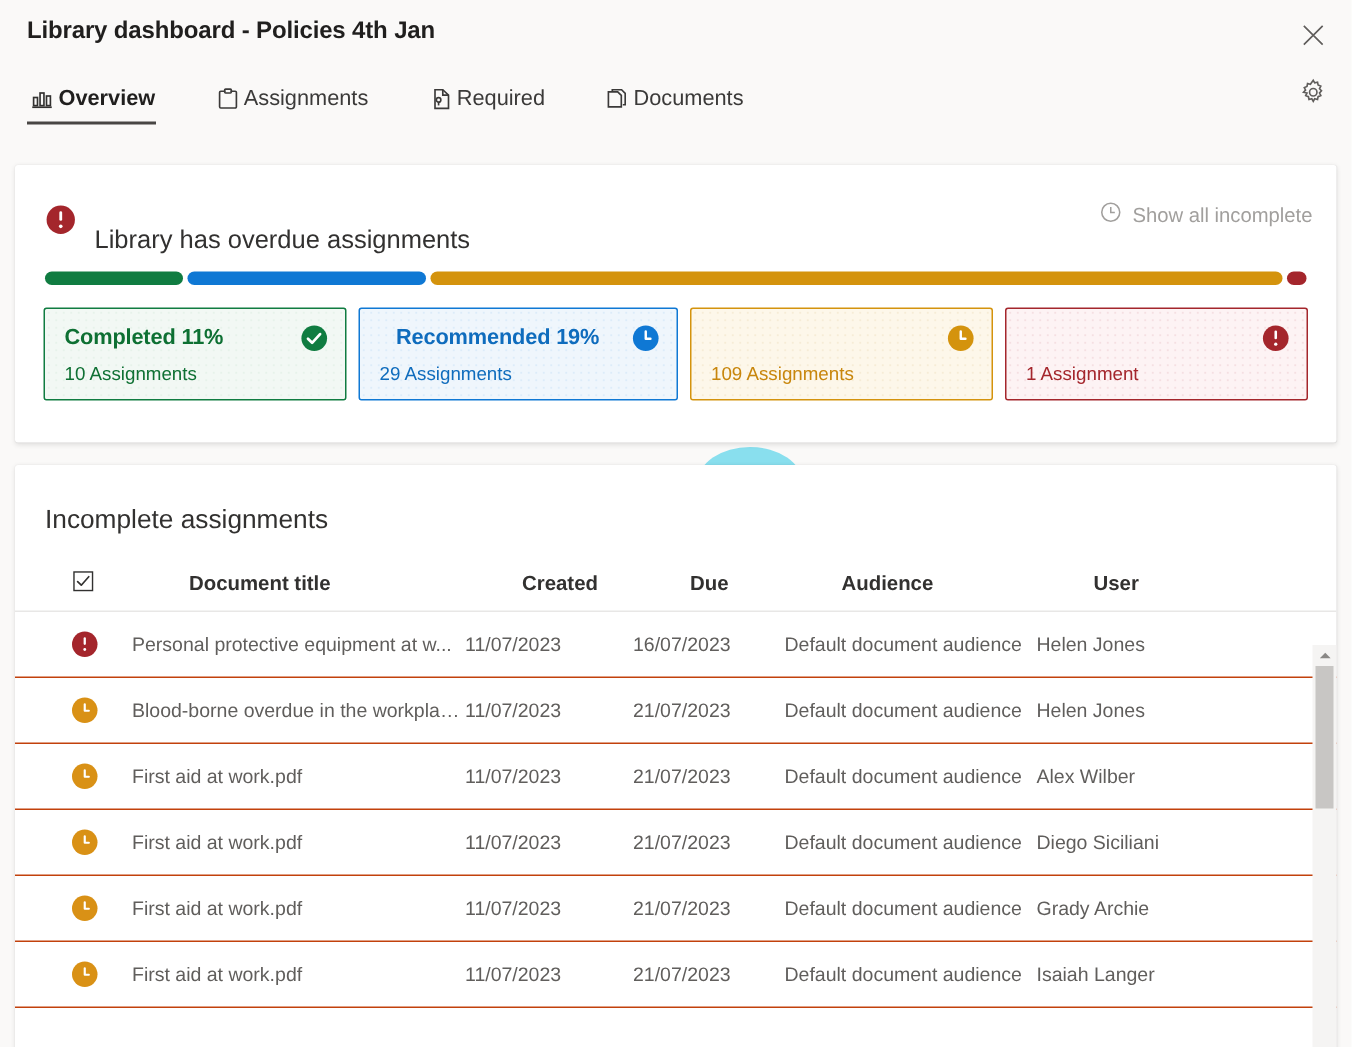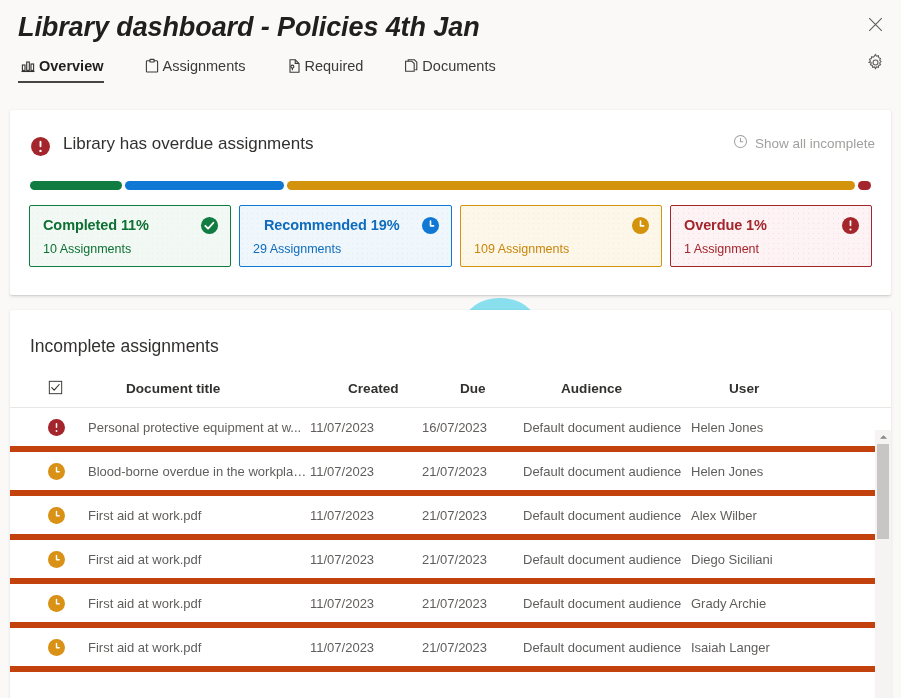--- a/index.html
+++ b/index.html
@@ -19,26 +19,25 @@
   
   .header {
     position: relative;
     height: 98px;
     background: #faf9f8;
   }
   .page-title {
     position: absolute;
     left: 18px;
     top: 12px;
-    font-size: 27px;
+    font-size: 16px;
     font-weight: 600;
     letter-spacing: -0.1px;
     color: #201f1e;
     white-space: nowrap;
-    font-style: italic;
   }
   .close-btn {
     position: absolute;
     right: 10px;
     top: 10px;
     width: 32px;
     height: 32px;
     display: flex;
     align-items: center;
     justify-content: center;
@@ -141,21 +140,21 @@
     height: 30px;
   }
   .alert-icon {
     position: absolute;
     left: 20px;
     top: 4px;
   }
   .alert-text {
     position: absolute;
     left: 53px;
-    top: 0px;
+    top: 16px;
     font-size: 17px;
     color: #323130;
     line-height: 24px;
   }
   .show-all {
     position: absolute;
     right: 16px;
     top: 2px;
     display: flex;
     align-items: center;
@@ -242,21 +241,21 @@
     top: 60px;
     right: 0;
     bottom: 0;
   }
   .grid-row {
     display: flex;
     align-items: center;
     height: 44px;
     padding: 0 0 0 38px;
     box-sizing: border-box;
-    border-bottom: 6px solid #c2410c;
+    border-bottom: 1px solid #c2410c;
   }
   .grid-head {
     height: 38px;
     border-bottom: 1px solid #e8e7e6;
     font-size: 13.6px;
     font-weight: 600;
     color: #323130;
   }
   .grid-row.data {
     font-size: 13px;
@@ -452,21 +451,20 @@
       <div class="c-sub">109 Assignments</div>
       <span class="c-icon">
         <svg width="19" height="19" viewBox="0 0 20 20" aria-hidden="true">
           <circle cx="10" cy="10" r="9" fill="#d4930d"></circle>
           <path d="M10 5.2V10.4h3.3" fill="none" stroke="#ffffff" stroke-width="1.7" stroke-linecap="round" stroke-linejoin="round"></path>
         </svg>
       </span>
     </div>
 
     <div class="card red">
-      <div class="c-title">Overdue 1%</div>
       <div class="c-sub">1 Assignment</div>
       <span class="c-icon">
         <svg width="19" height="19" viewBox="0 0 20 20" aria-hidden="true">
           <circle cx="10" cy="10" r="9" fill="#a4262c"></circle>
           <rect x="9.1" y="4.6" width="1.8" height="6.1" rx="0.9" fill="#ffffff"></rect>
           <circle cx="10" cy="14.2" r="1.15" fill="#ffffff"></circle>
         </svg>
       </span>
     </div>
 

